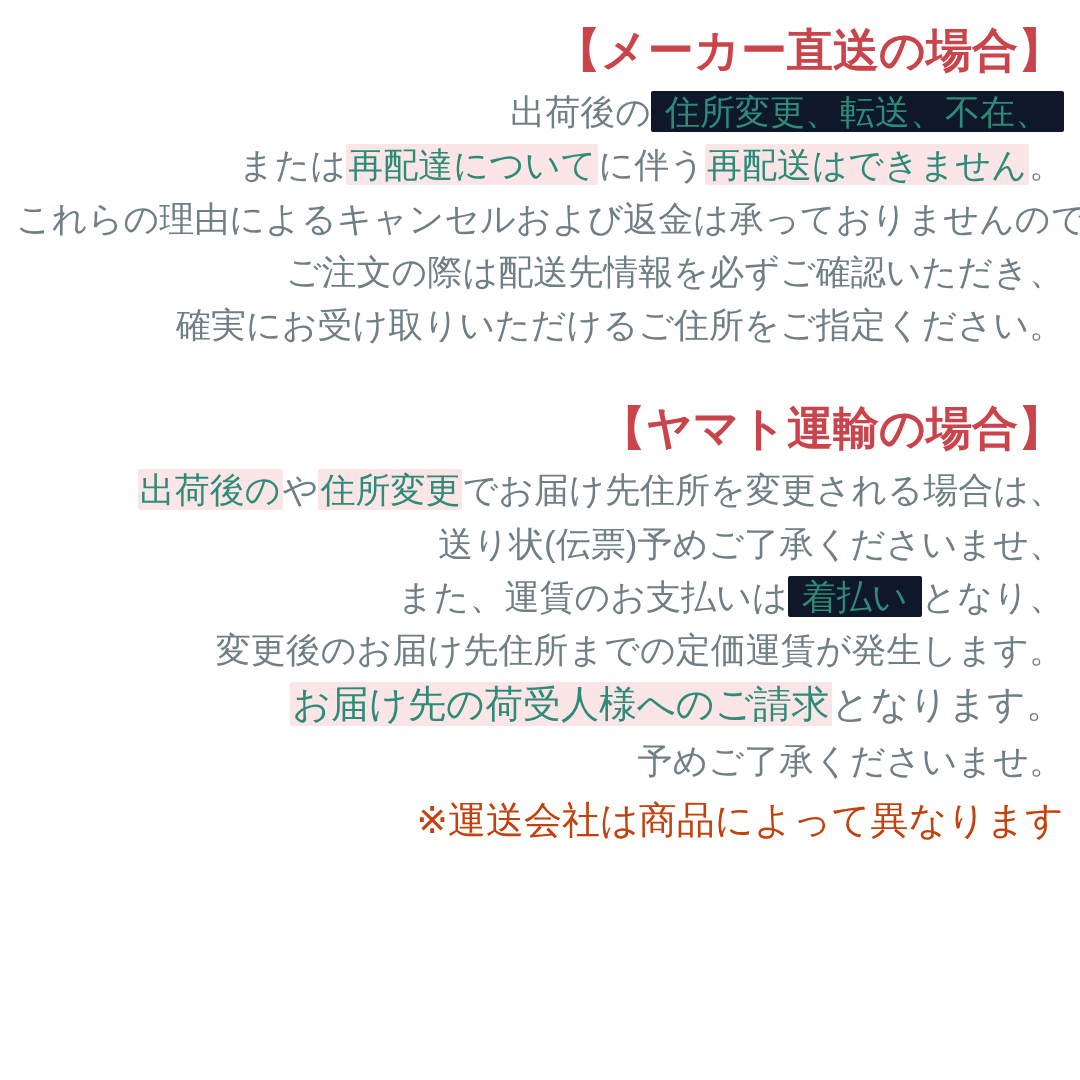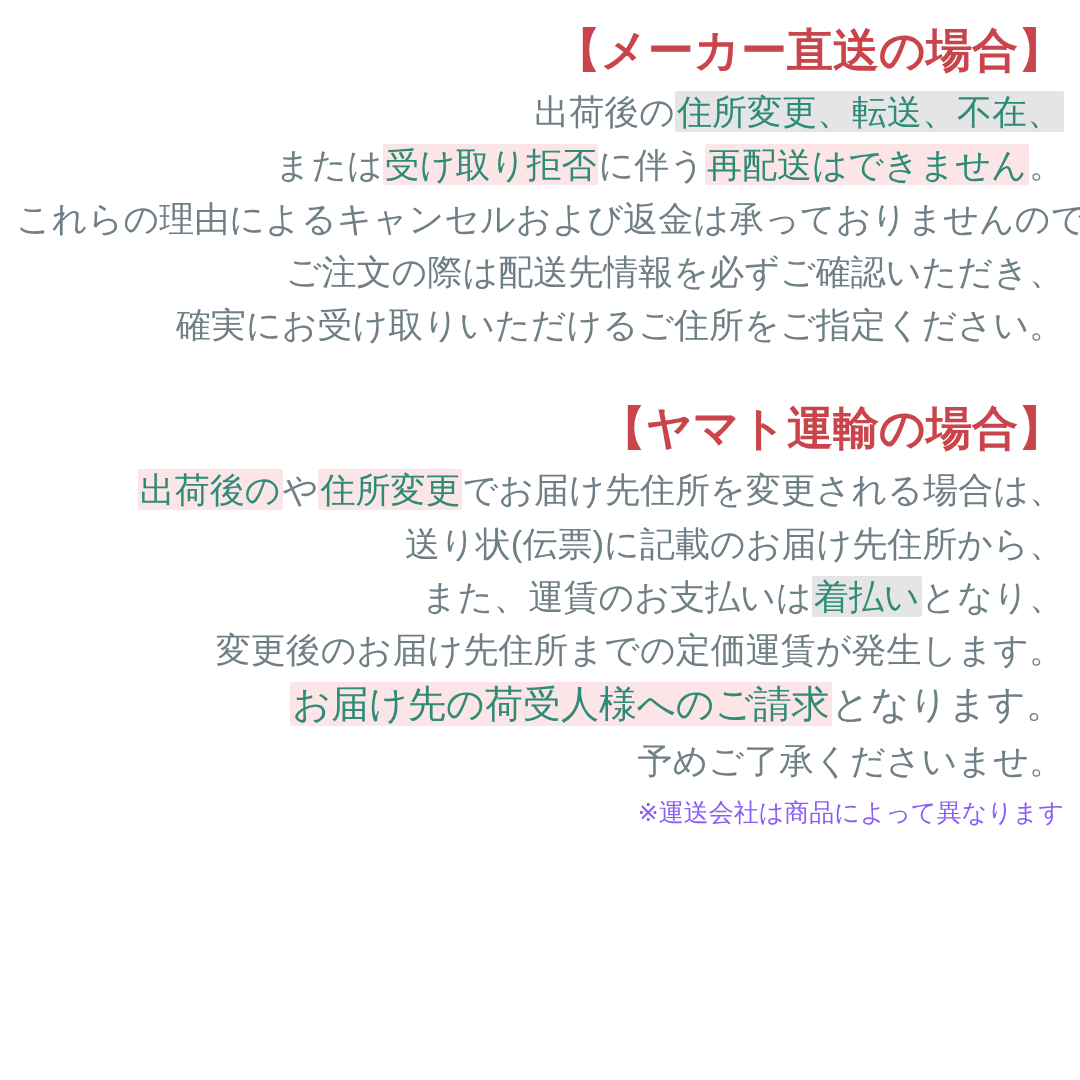--- a/index.html
+++ b/index.html
@@ -66,55 +66,55 @@
     margin: 6px 0;
     white-space: nowrap;
     letter-spacing: 0px;
   }
   .line.big {
     font-size: 38px;
   }
 
   .hl-green {
     color: #2e8b78;
-    background: #e5e5e5;
-    padding: 1px 2px;
+    background: #0f172a;
+    padding: 1px 14px;
     border-radius: 2px;
   }
   .hl-pink {
     color: #2e8b78;
     background: #fbe5e6;
     padding: 1px 2px;
     border-radius: 2px;
   }
 
   .footnote {
-    color: #8b5cf6;
-    font-size: 25px;
+    color: #c2410c;
+    font-size: 38px;
     line-height: 1.3;
     margin-top: 12px;
     white-space: nowrap;
   }
 </style>
 </head>
 <body>
 
 <div class="page">
 
 
   <div class="content">
 
     <div class="section-heading">【メーカー直送の場合】</div>
 
     <div class="line">
       <span class="plain">出荷後の</span><span class="hl-green">住所変更、転送、不在、</span>
     </div>
 
     <div class="line">
-      <span class="plain">または</span><span class="hl-pink">受け取り拒否</span><span class="plain">に伴う</span><span class="hl-pink">再配送はできません</span><span class="plain">。</span>
+      <span class="plain">または</span><span class="hl-pink">再配達について</span><span class="plain">に伴う</span><span class="hl-pink">再配送はできません</span><span class="plain">。</span>
     </div>
 
     <div class="line">
       <span class="plain">これらの理由によるキャンセルおよび返金は承っておりませんので、</span>
     </div>
 
     <div class="line">
       <span class="plain">ご注文の際は配送先情報を必ずご確認いただき、</span>
     </div>
 
@@ -122,21 +122,21 @@
       <span class="plain">確実にお受け取りいただけるご住所をご指定ください。</span>
     </div>
 
     <div class="section-heading second">【ヤマト運輸の場合】</div>
 
     <div class="line">
       <span class="hl-pink">出荷後の</span><span class="plain">や</span><span class="hl-pink">住所変更</span><span class="plain">でお届け先住所を変更される場合は、</span>
     </div>
 
     <div class="line">
-      <span class="plain">送り状(伝票)に記載のお届け先住所から、</span>
+      <span class="plain">送り状(伝票)予めご了承くださいませ、</span>
     </div>
 
     <div class="line">
       <span class="plain">また、運賃のお支払いは</span><span class="hl-green">着払い</span><span class="plain">となり、</span>
     </div>
 
     <div class="line">
       <span class="plain">変更後のお届け先住所までの定価運賃が発生します。</span>
     </div>
 

